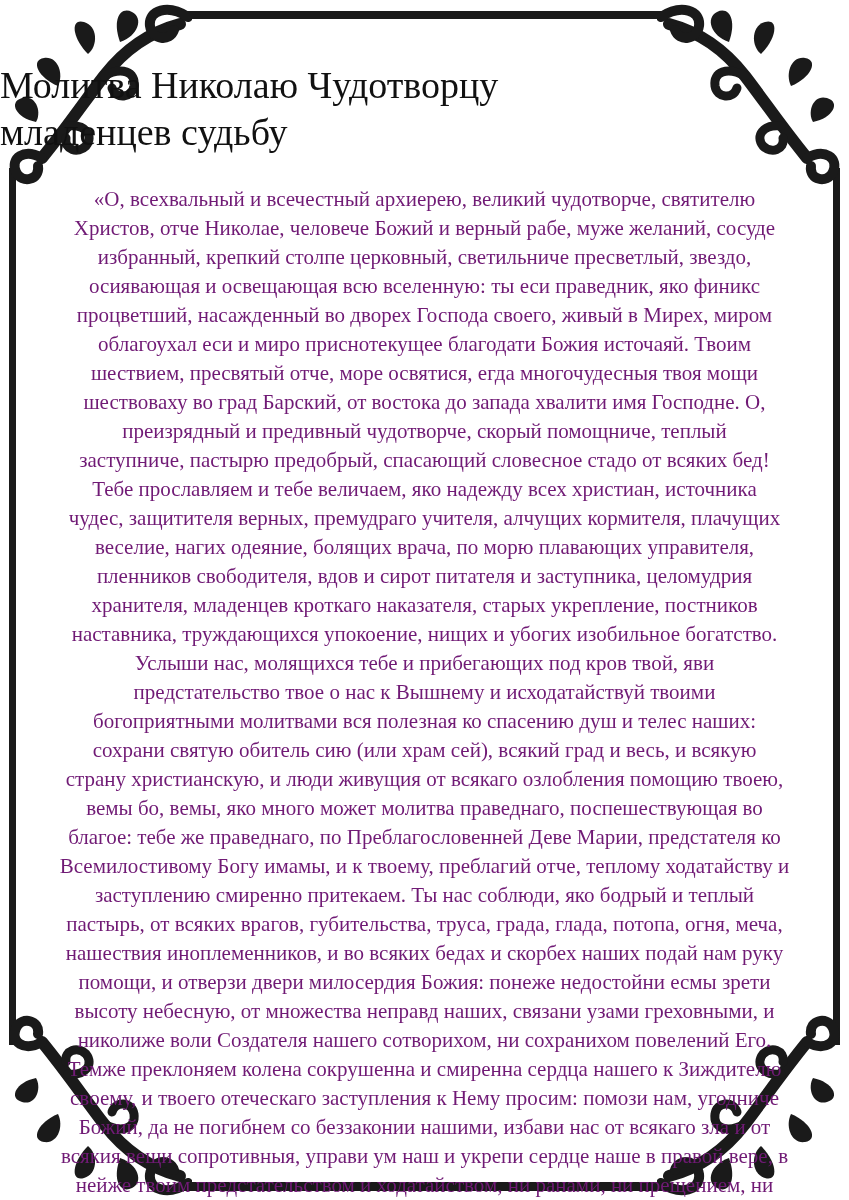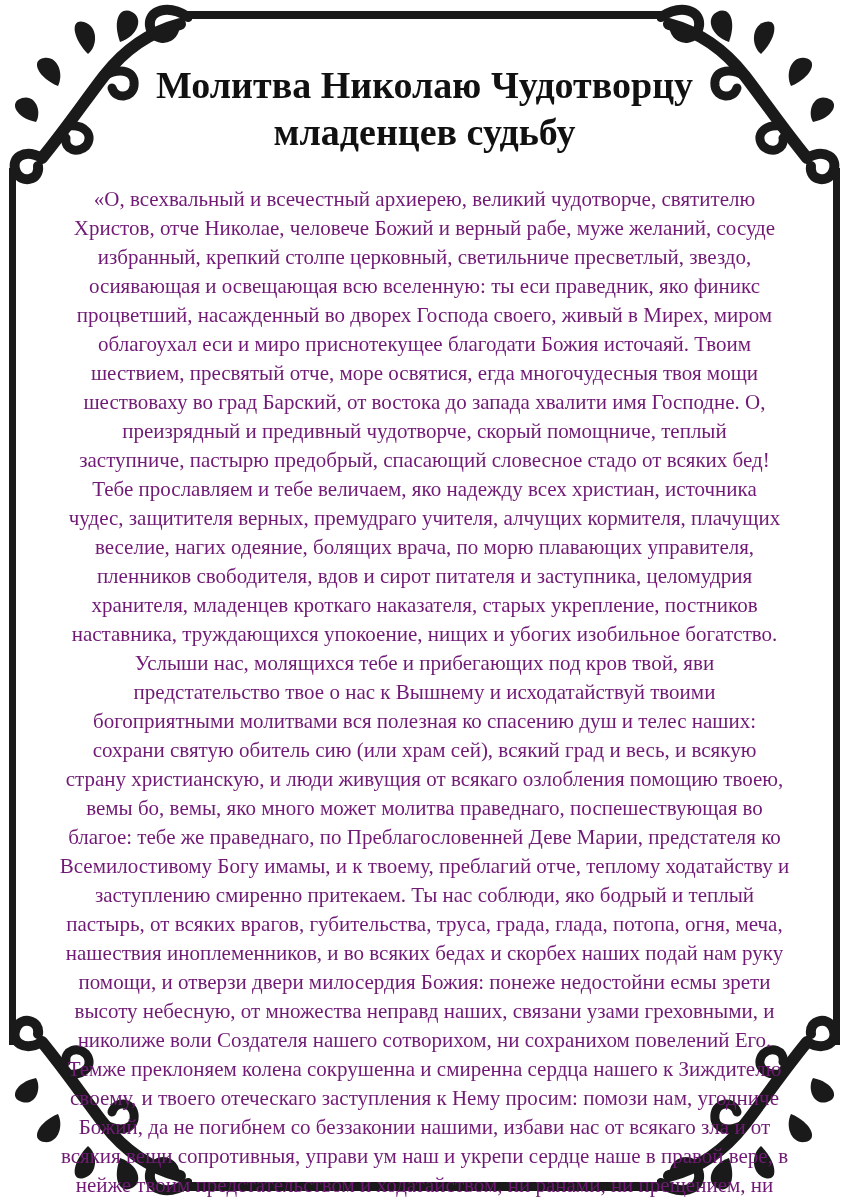--- a/index.html
+++ b/index.html
@@ -25,22 +25,22 @@
   .fl-tl { left: 2px;   top: 2px; }
   .fl-tr { left: 657px; top: 2px;    transform: scaleX(-1); }
   .fl-bl { left: 2px;   top: 1008px; transform: scaleY(-1); }
   .fl-br { left: 657px; top: 1008px; transform: scale(-1,-1); }
 
   
   .title {
     position: absolute;
     left: 0; top: 62px;
     width: 100%;
-    text-align: center;
-    font-weight: bold;
+    text-align: left;
+    font-weight: normal;
     font-size: 38px;
     line-height: 47px;
     color: #111111;
     margin: 0;
   }
 
   
   .prayer {
     position: absolute;
     left: 24px; right: 24px;

